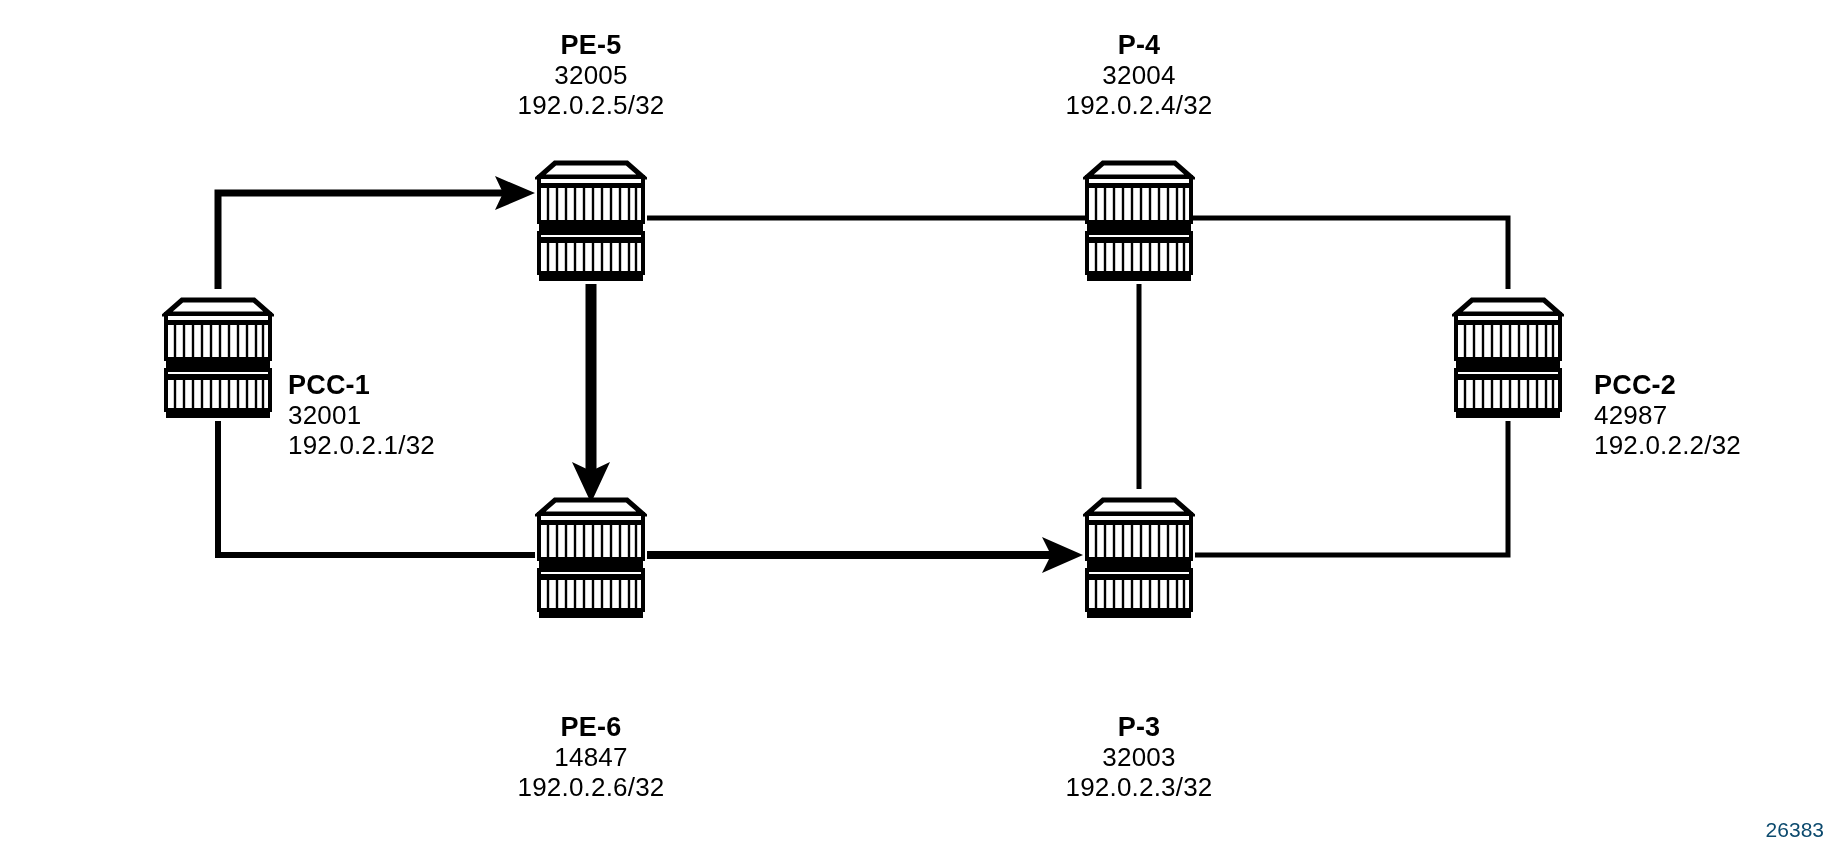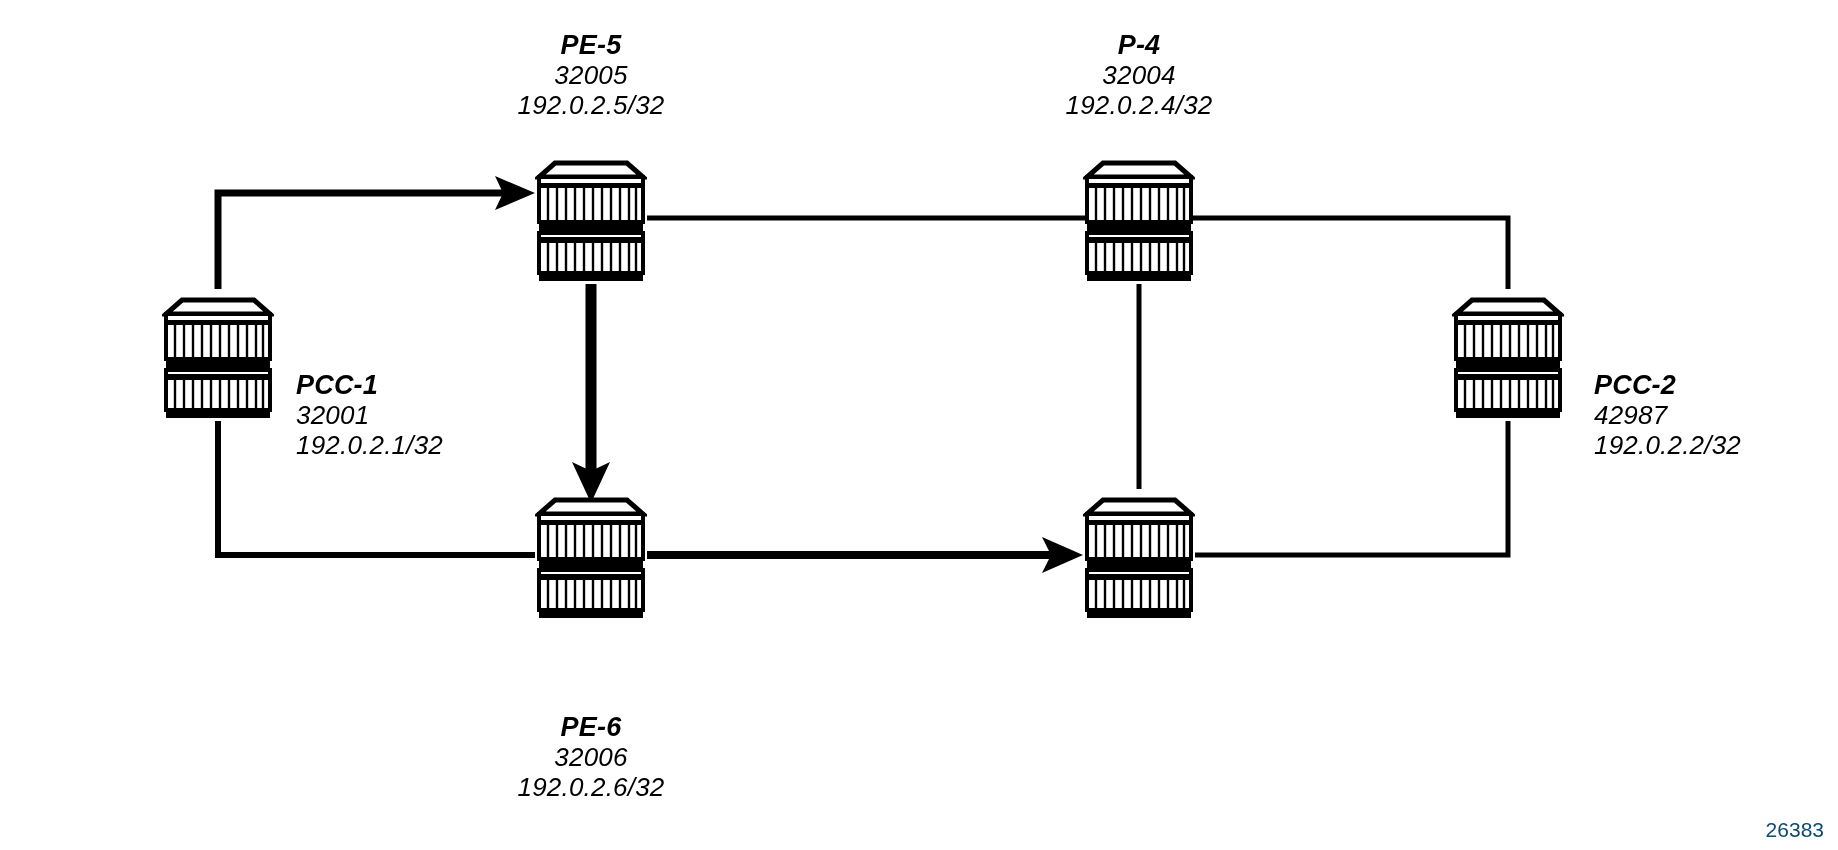--- a/index.html
+++ b/index.html
@@ -33,21 +33,20 @@
     height: 132px;
   }
   .router svg { display: block; }
 
   
   .nodelabel {
     position: absolute;
     color: #000000;
     line-height: 1.15;
     white-space: nowrap;
-    font-style: italic;
   }
   .nodelabel.center { text-align: center; transform: translateX(-50%); }
   .nodelabel.left   { text-align: left; }
   .nodelabel .name {
     font-weight: bold;
     font-size: 27px;
     letter-spacing: 0.2px;
   }
   .nodelabel .asn,
   .nodelabel .addr {
@@ -341,21 +340,21 @@
             <line x1="76" y1="91" x2="76" y2="119"></line>
           <line x1="85" y1="91" x2="85" y2="119"></line>
             <line x1="94" y1="91" x2="94" y2="119"></line>
           <line x1="101" y1="91" x2="101" y2="119"></line>
         </g>
         <rect x="4" y="121" width="104" height="8" fill="#000000"></rect>
       </g>
     </svg>
   </div>
 
-  <div class="nodelabel left" style="left:288px; top:370px;margin-left:8px;">
+  <div class="nodelabel left" style="left:288px; top:370px;">
     <div class="name">PCC-1</div>
     <div class="asn">32001</div>
     <div class="addr">192.0.2.1/32</div>
   </div>
 
   <div class="nodelabel center" style="left:591px; top:30px;">
     <div class="name">PE-5</div>
     <div class="asn">32005</div>
     <div class="addr">192.0.2.5/32</div>
   </div>
@@ -367,20 +366,25 @@
   </div>
 
   <div class="nodelabel left" style="left:1578px; top:370px;margin-left:16px;">
     <div class="name">PCC-2</div>
     <div class="asn">42987</div>
     <div class="addr">192.0.2.2/32</div>
   </div>
 
   <div class="nodelabel center" style="left:591px; top:712px;text-align:center;">
     <div class="name">PE-6</div>
-    <div class="asn">32006</div>
+    <div class="asn">14847</div>
     <div class="addr">192.0.2.6/32</div>
   </div>
 
+  <div class="nodelabel center" style="left:1139px; top:712px;">
+    <div class="name">P-3</div>
+    <div class="asn">32003</div>
+    <div class="addr">192.0.2.3/32</div>
+  </div>
 
   <div id="figure-number">26383</div>
 
 </div>
 
 </body></html>

